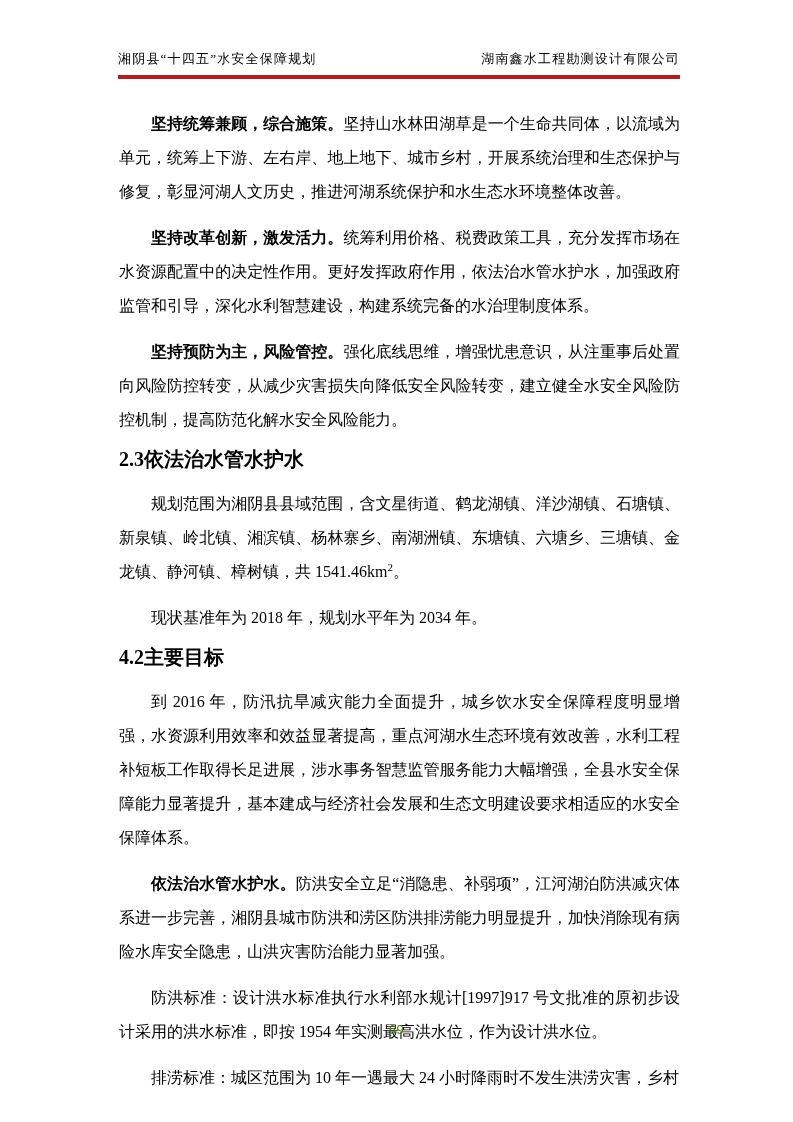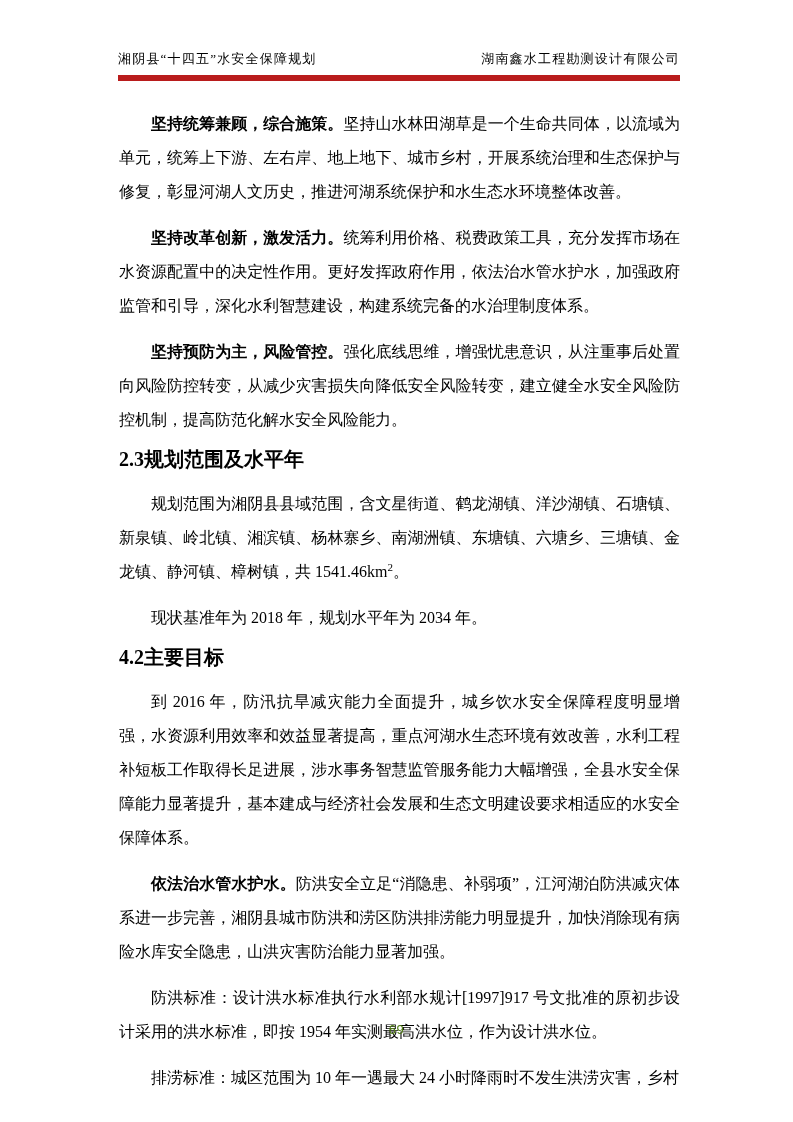--- a/index.html
+++ b/index.html
@@ -16,21 +16,21 @@
   }
   
   .header {
     position: absolute;
     top: 50px;
     left: 118px;
     right: 113px;
     display: flex;
     justify-content: space-between;
     align-items: baseline;
-    border-bottom: 6px solid #b91c1c;
+    border-bottom: 4px solid #b91c1c;
     padding-bottom: 7px;
     font-size: 13px;
     letter-spacing: 1.2px;
     white-space: nowrap;
   }
   
   .doc-body {
     position: absolute;
     top: 95px;
     left: 119px;
@@ -87,21 +87,21 @@
   </div>
 
   <div class="doc-body">
 
     <p class="para"><span class="lead">坚持统筹兼顾，综合施策。</span><span>坚持山水林田湖草是一个生命共同体，以流域为单元，统筹上下游、左右岸、地上地下、城市乡村，开展系统治理和生态保护与修复，彰显河湖人文历史，推进河湖系统保护和水生态水环境整体改善。</span></p>
 
     <p class="para"><span class="lead">坚持改革创新，激发活力。</span><span>统筹利用价格、税费政策工具，充分发挥市场在水资源配置中的决定性作用。更好发挥政府作用，依法治水管水护水，加强政府监管和引导，深化水利智慧建设，构建系统完备的水治理制度体系。</span></p>
 
     <p class="para"><span class="lead">坚持预防为主，风险管控。</span><span>强化底线思维，增强忧患意识，从注重事后处置向风险防控转变，从减少灾害损失向降低安全风险转变，建立健全水安全风险防控机制，提高防范化解水安全风险能力。</span></p>
 
-    <h2 class="heading"><span class="hnum">2.3</span><span class="htitle">规划范围及水平年</span></h2>
+    <h2 class="heading"><span class="hnum">2.3</span><span class="htitle">依法治水管水护水</span></h2>
 
     <p class="para"><span>规划范围为湘阴县县域范围，含文星街道、鹤龙湖镇、洋沙湖镇、石塘镇、新泉镇、岭北镇、湘滨镇、杨林寨乡、南湖洲镇、东塘镇、六塘乡、三塘镇、金龙镇、静河镇、樟树镇，共 1541.46km</span><span class="sup">2</span><span>。</span></p>
 
     <p class="para"><span>现状基准年为 2018 年，规划水平年为 2034 年。</span></p>
 
     <h2 class="heading"><span class="hnum">4.2</span><span class="htitle">主要目标</span></h2>
 
     <p class="para"><span>到 2016 年，防汛抗旱减灾能力全面提升，城乡饮水安全保障程度明显增强，水资源利用效率和效益显著提高，重点河湖水生态环境有效改善，水利工程补短板工作取得长足进展，涉水事务智慧监管服务能力大幅增强，全县水安全保障能力显著提升，基本建成与经济社会发展和生态文明建设要求相适应的水安全保障体系。</span></p>
 
     <p class="para"><span class="lead">依法治水管水护水。</span><span>防洪安全立足“消隐患、补弱项”，江河湖泊防洪减灾体系进一步完善，湘阴县城市防洪和涝区防洪排涝能力明显提升，加快消除现有病险水库安全隐患，山洪灾害防治能力显著加强。</span></p>

